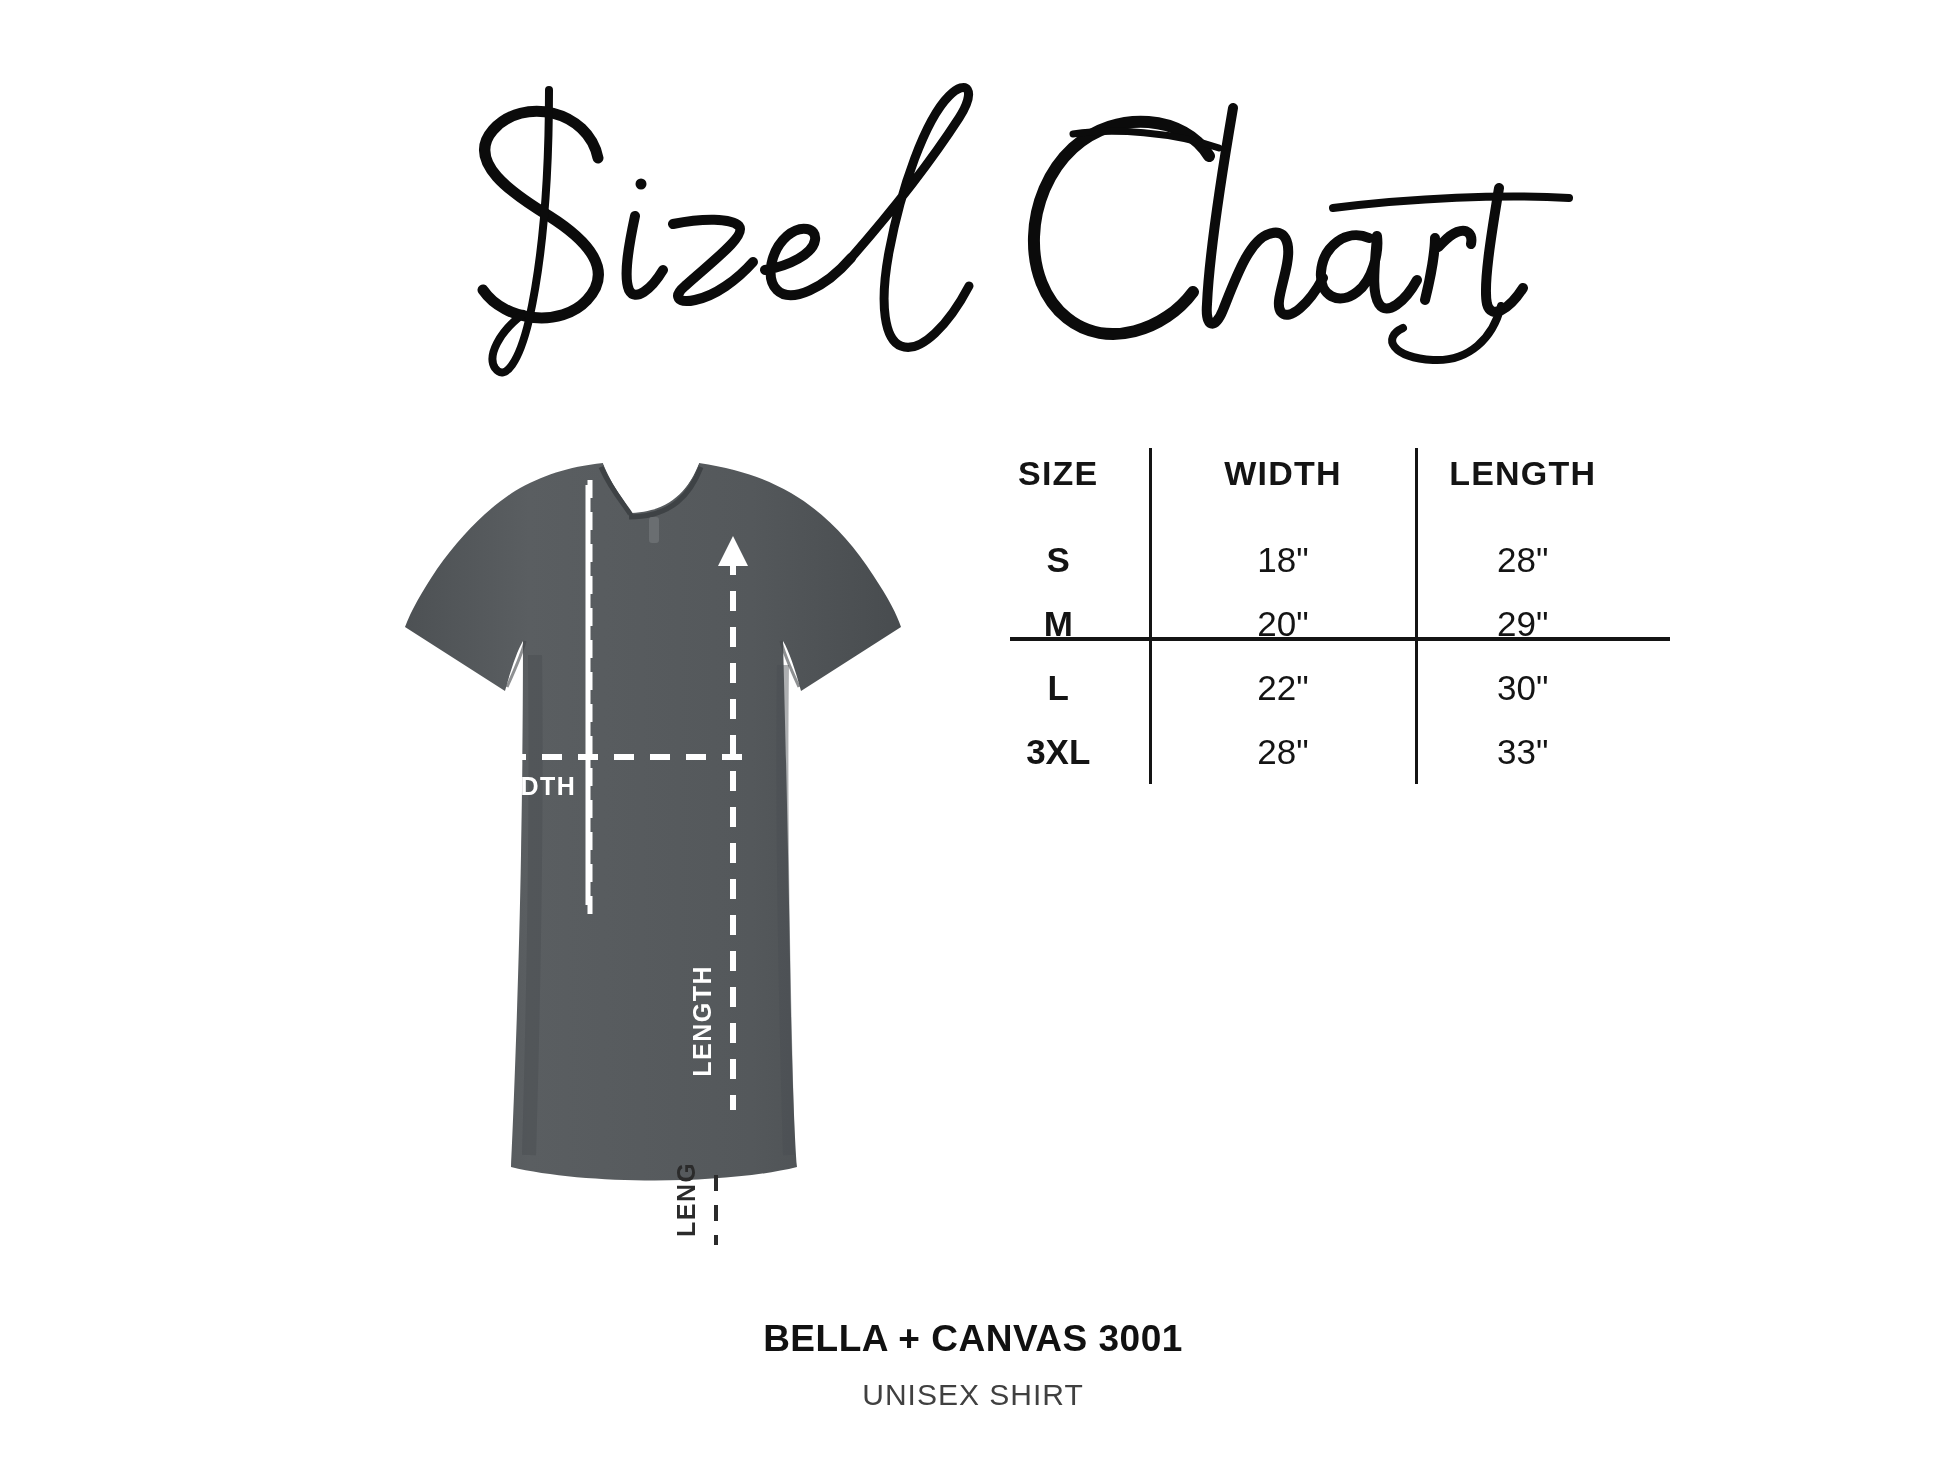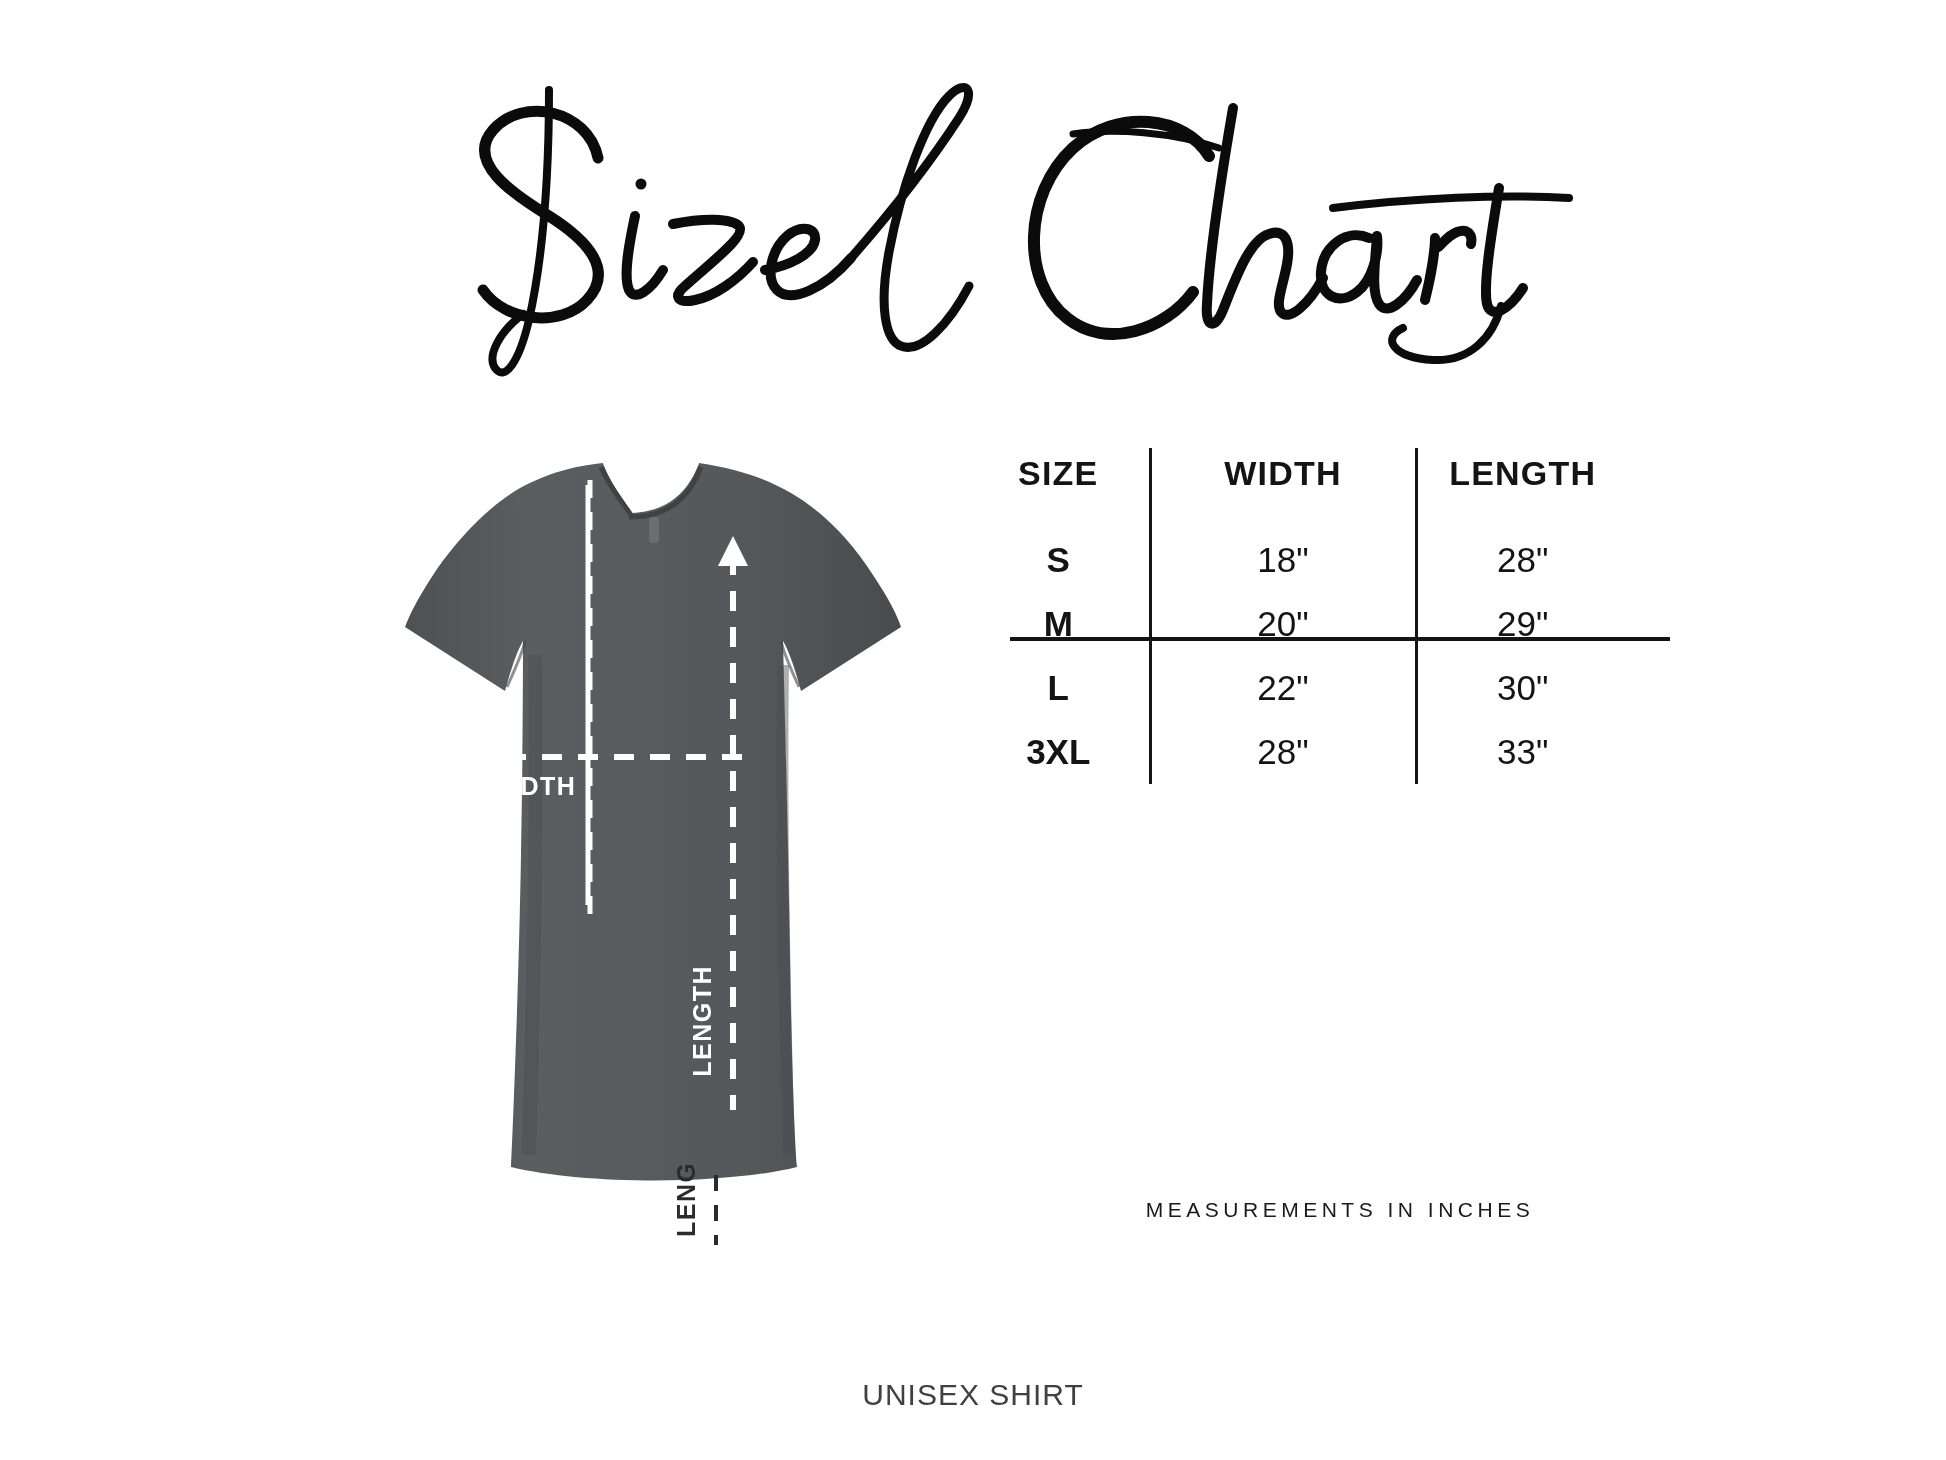--- a/index.html
+++ b/index.html
@@ -309,17 +309,17 @@
         <tr>
           <td class="size-cell">3XL</td>
           <td class="num-cell width-cell">28"</td>
           <td class="num-cell">33"</td>
         </tr>
       </tbody>
     </table>
   </div>
   <div class="hline"></div>
 
-  <div class="measure-note">MEASUREMENTS IN INCHES</div>
-
+
+  <div class="footer-brand">BELLA + CANVAS 3001</div>
   <div class="footer-sub">UNISEX SHIRT</div>
 
 </div>
 
 </body></html>

